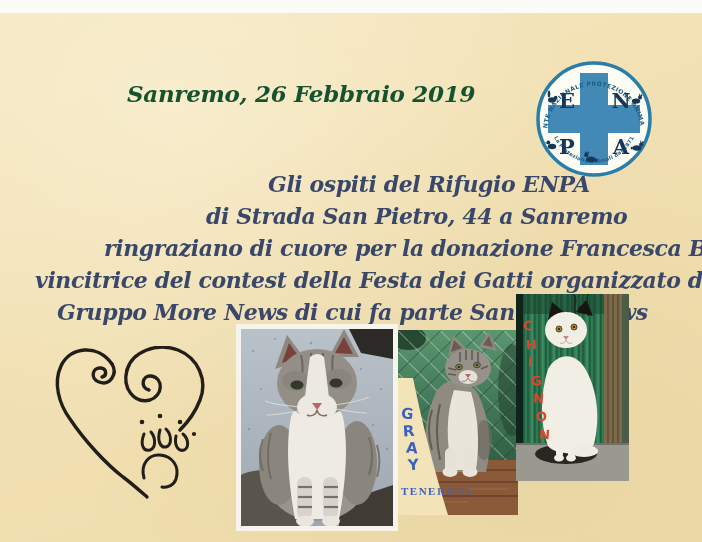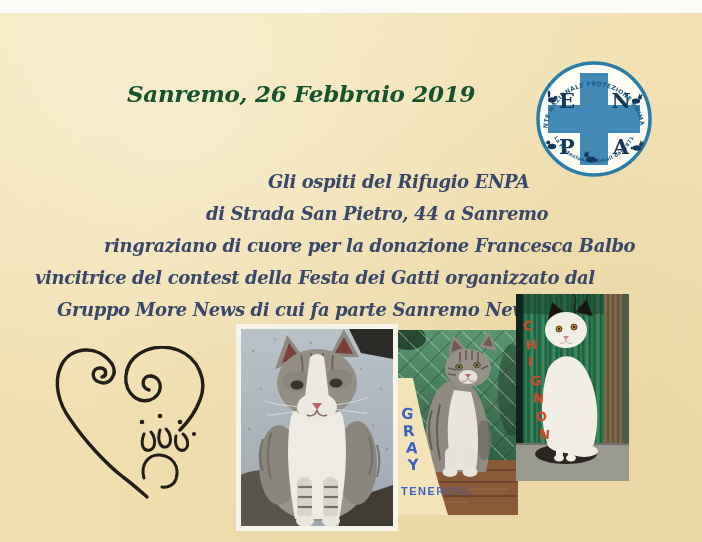--- a/index.html
+++ b/index.html
@@ -14,41 +14,41 @@
       radial-gradient(ellipse at 25% 18%, rgba(255,252,240,.35), rgba(255,252,240,0) 55%),
       radial-gradient(ellipse at 75% 80%, rgba(210,180,120,.18), rgba(210,180,120,0) 60%),
       linear-gradient(160deg,#f5e7bf 0%,#f1e0b2 45%,#eedcab 100%);
   }
   .date-line{
     position:absolute;left:127px;top:80px;
     font-style:italic;font-weight:bold;font-size:23px;color:#14532d;
     letter-spacing:-0.3px;white-space:nowrap;
   }
   .bline{
-    position:absolute;font-style:italic;font-weight:bold;font-size:18px;
+    position:absolute;font-style:italic;font-weight:bold;font-size:22px;
     color:#39486a;letter-spacing:-0.4px;white-space:nowrap;text-align:center;
   }
   .l1{left:268px;top:171px}
   .l2{left:206px;top:203px}
   .l3{left:104px;top:235px}
   .l4{left:35px;top:267px}
   .l5{left:57px;top:299px}
   .logo{position:absolute;left:532px;top:57px;width:124px;height:124px}
   .heart{position:absolute;left:50px;top:346px;width:162px;height:162px}
   .photo{position:absolute;overflow:hidden}
   .p1{left:236px;top:324px;width:162px;height:207px;background:#f7f4ec;padding:5px;box-sizing:border-box;z-index:1}
   .p2{left:398px;top:330px;width:120px;height:185px;z-index:2}
   .p3{left:516px;top:294px;width:113px;height:187px;z-index:3}
   .photo svg{display:block}
   .vcap{position:absolute;font-family:"DejaVu Sans",sans-serif;font-weight:bold;white-space:nowrap}
   .vcap span{display:block}
   .gray-cap{left:3px;top:76px;font-size:15px;line-height:17px;color:#3c5fc2}
   .chignon-cap{left:7px;top:24px;font-size:13px;line-height:18px;color:#d9472f}
   .hcap{
-    position:absolute;left:3px;top:155px;font-family:Liberation Sans, sans-serif;
+    position:absolute;left:3px;top:155px;font-family:Liberation Serif, serif;
     font-weight:bold;font-size:11px;letter-spacing:1.5px;color:#3c5fc2;
     -webkit-mask-image:linear-gradient(90deg,#000 40%,rgba(0,0,0,.55) 70%,rgba(0,0,0,.35));
     mask-image:linear-gradient(90deg,#000 40%,rgba(0,0,0,.55) 70%,rgba(0,0,0,.35));
   }
 </style>
 </head>
 <body>
 
 <div class="scan-edge"></div>
 <div class="parchment"></div>

